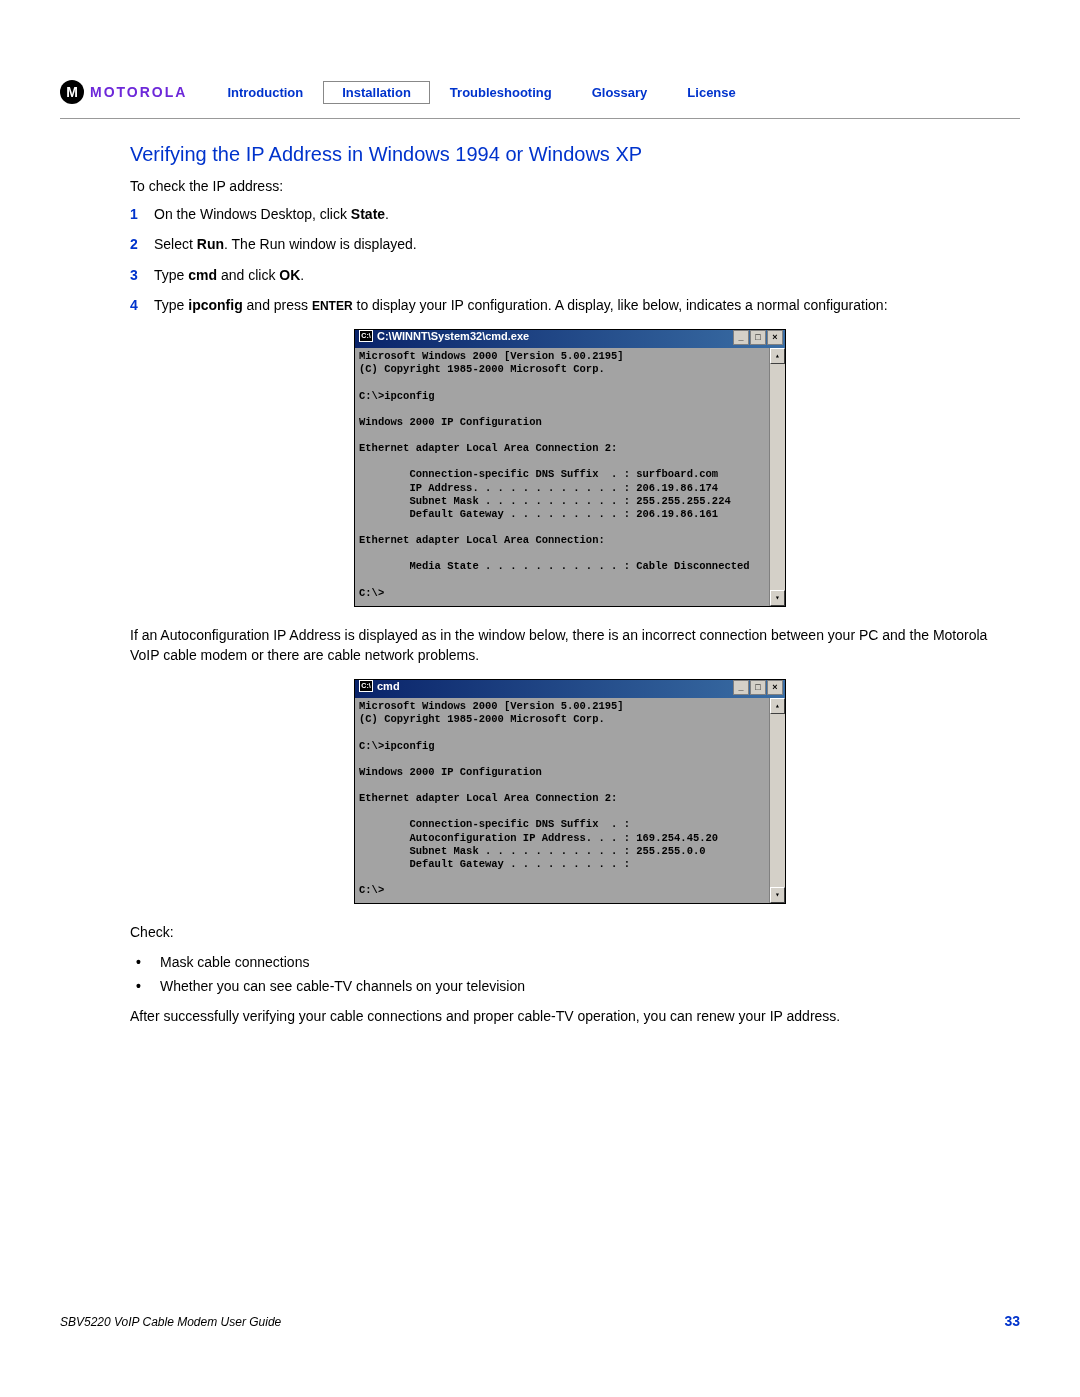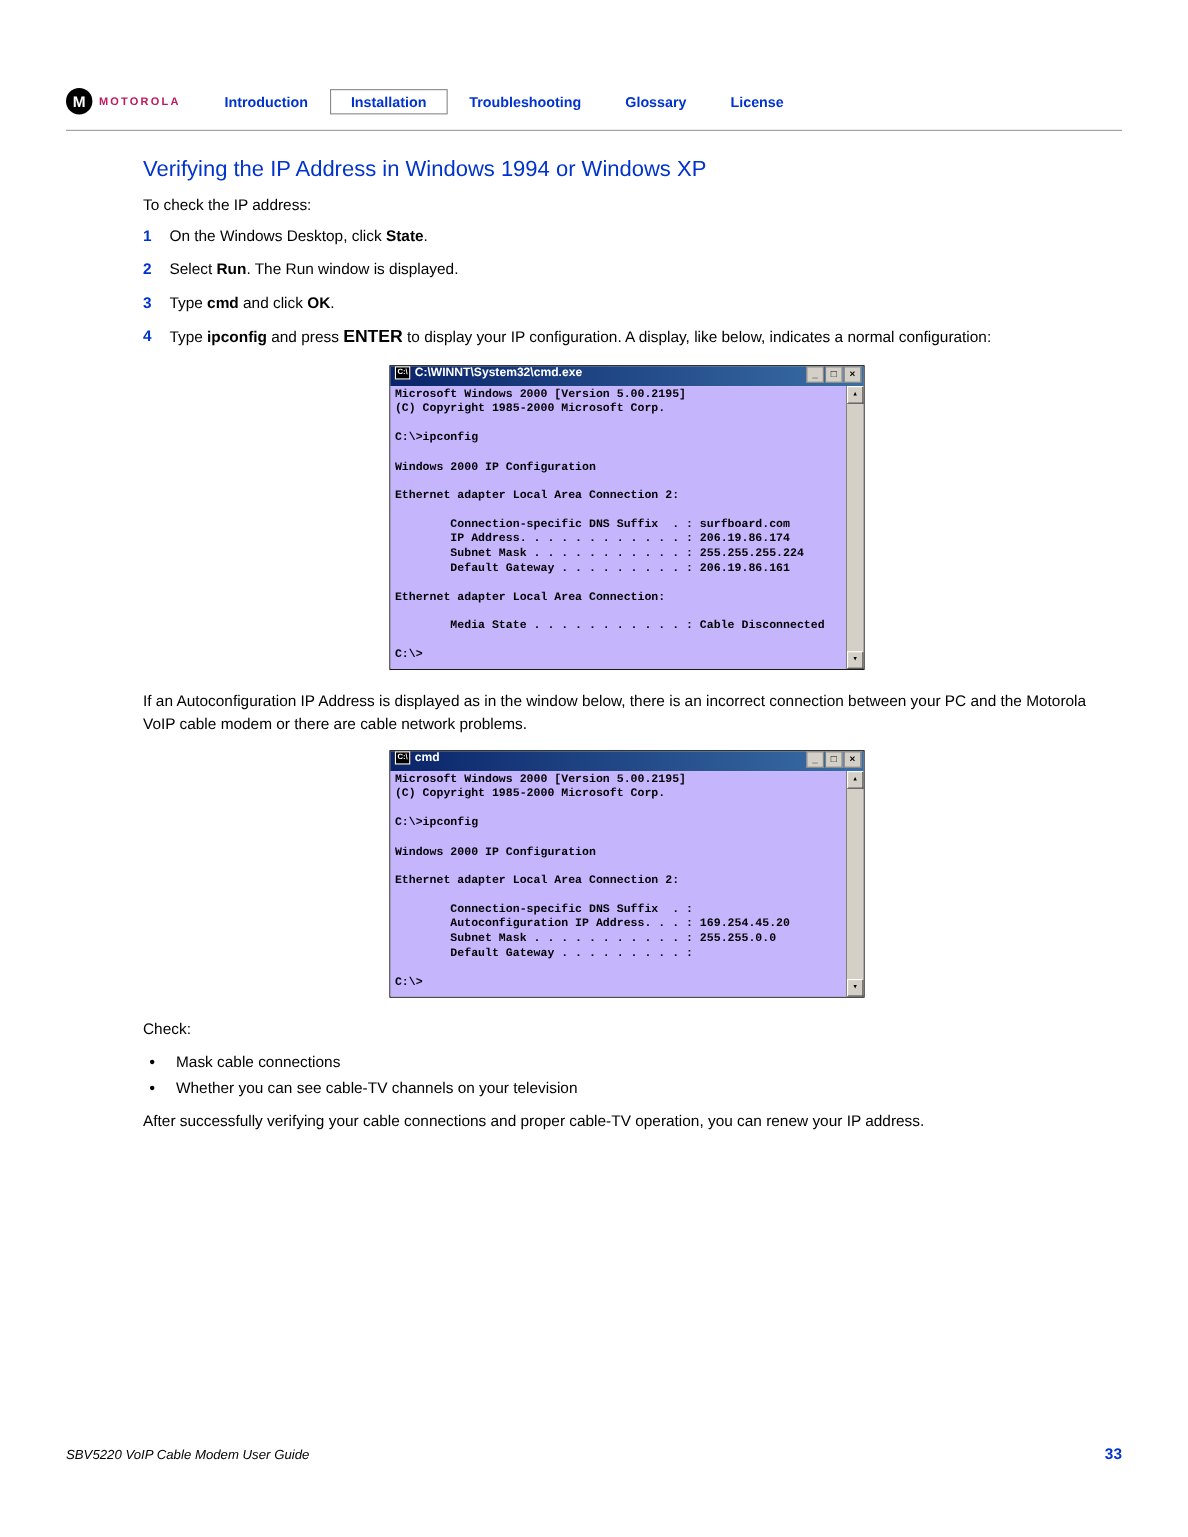--- a/index.html
+++ b/index.html
@@ -36,22 +36,22 @@
     align-items: center;
     justify-content: center;
     color: #fff;
     font-weight: bold;
     font-size: 14px;
   }
   .logo-text {
     font-family: Arial, sans-serif;
     font-weight: bold;
     letter-spacing: 2px;
-    font-size: 10px;
-    color: #be185d;
+    font-size: 14px;
+    color: #6d28d9;
     text-transform: uppercase;
   }
   .nav {
     display: flex;
     margin-left: 30px;
     gap: 0;
   }
   .nav a {
     color: #0033cc;
     font-weight: bold;
@@ -97,21 +97,21 @@
     font-weight: bold;
     width: 24px;
     flex: 0 0 24px;
   }
   ol.steps li .txt {
     flex: 1;
   }
   .bold { font-weight: bold; }
   .smallcaps {
     font-variant: small-caps;
-    font-size: 16px;
+    font-size: 12px;
     font-weight: bold;
   }
   .cmd-window {
     width: 430px;
     margin: 14px auto 18px auto;
     border: 1px solid #000;
     background: #fff;
     font-family: "Courier New", monospace;
     font-size: 10.5px;
   }
@@ -155,21 +155,21 @@
     text-align: center;
     line-height: 12px;
     color: #000;
     font-family: Arial, sans-serif;
   }
   .cmd-body-wrap {
     display: flex;
   }
   .cmd-body {
     flex: 1;
-    background: #c4b5fd;
+    background: #a3a3a3;
     color: #000;
     padding: 2px 4px 6px 4px;
     font-weight: bold;
     white-space: pre;
     line-height: 1.25;
     overflow: hidden;
   }
   .cmd-scroll {
     width: 15px;
     background: #d4d0c8;

